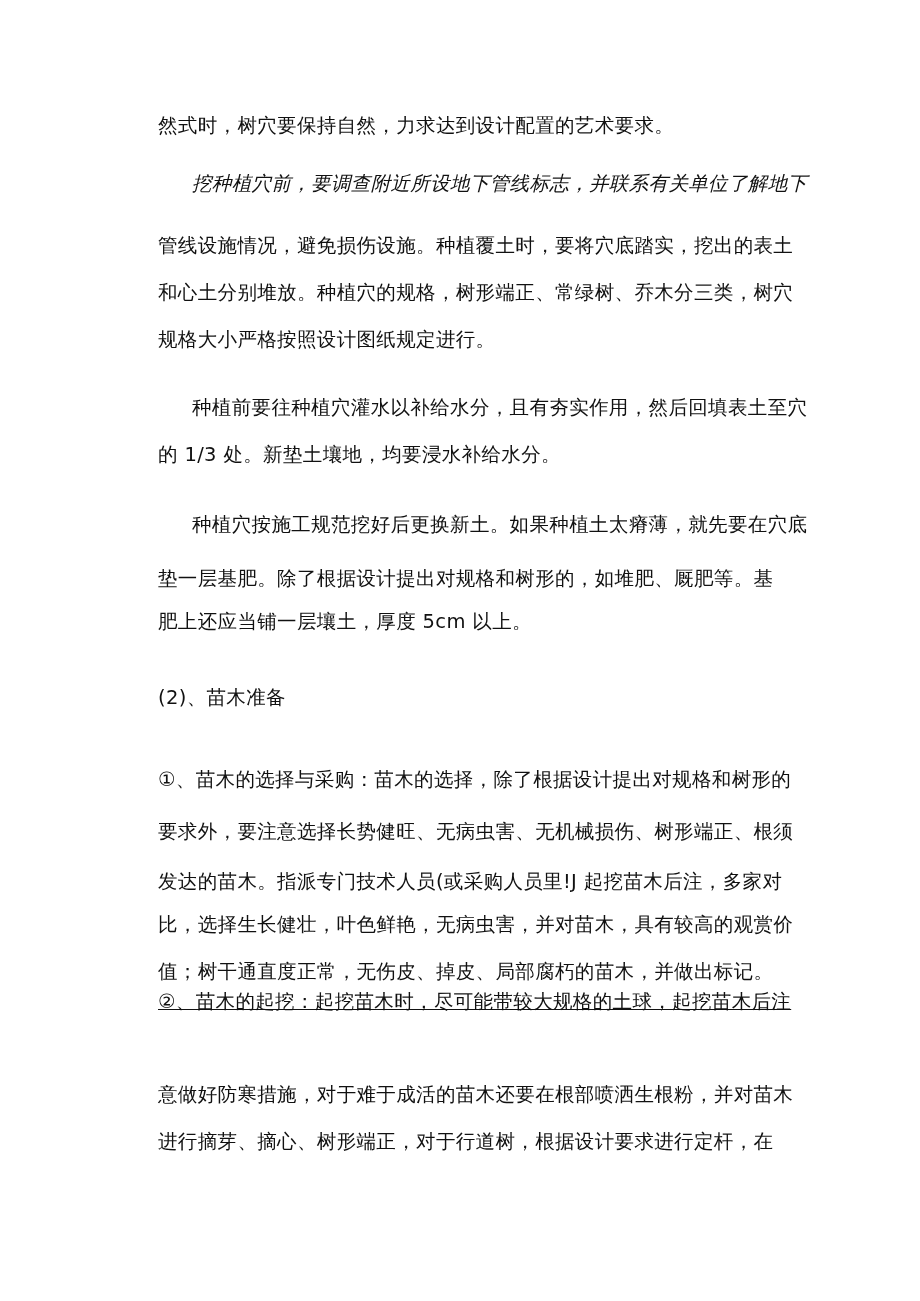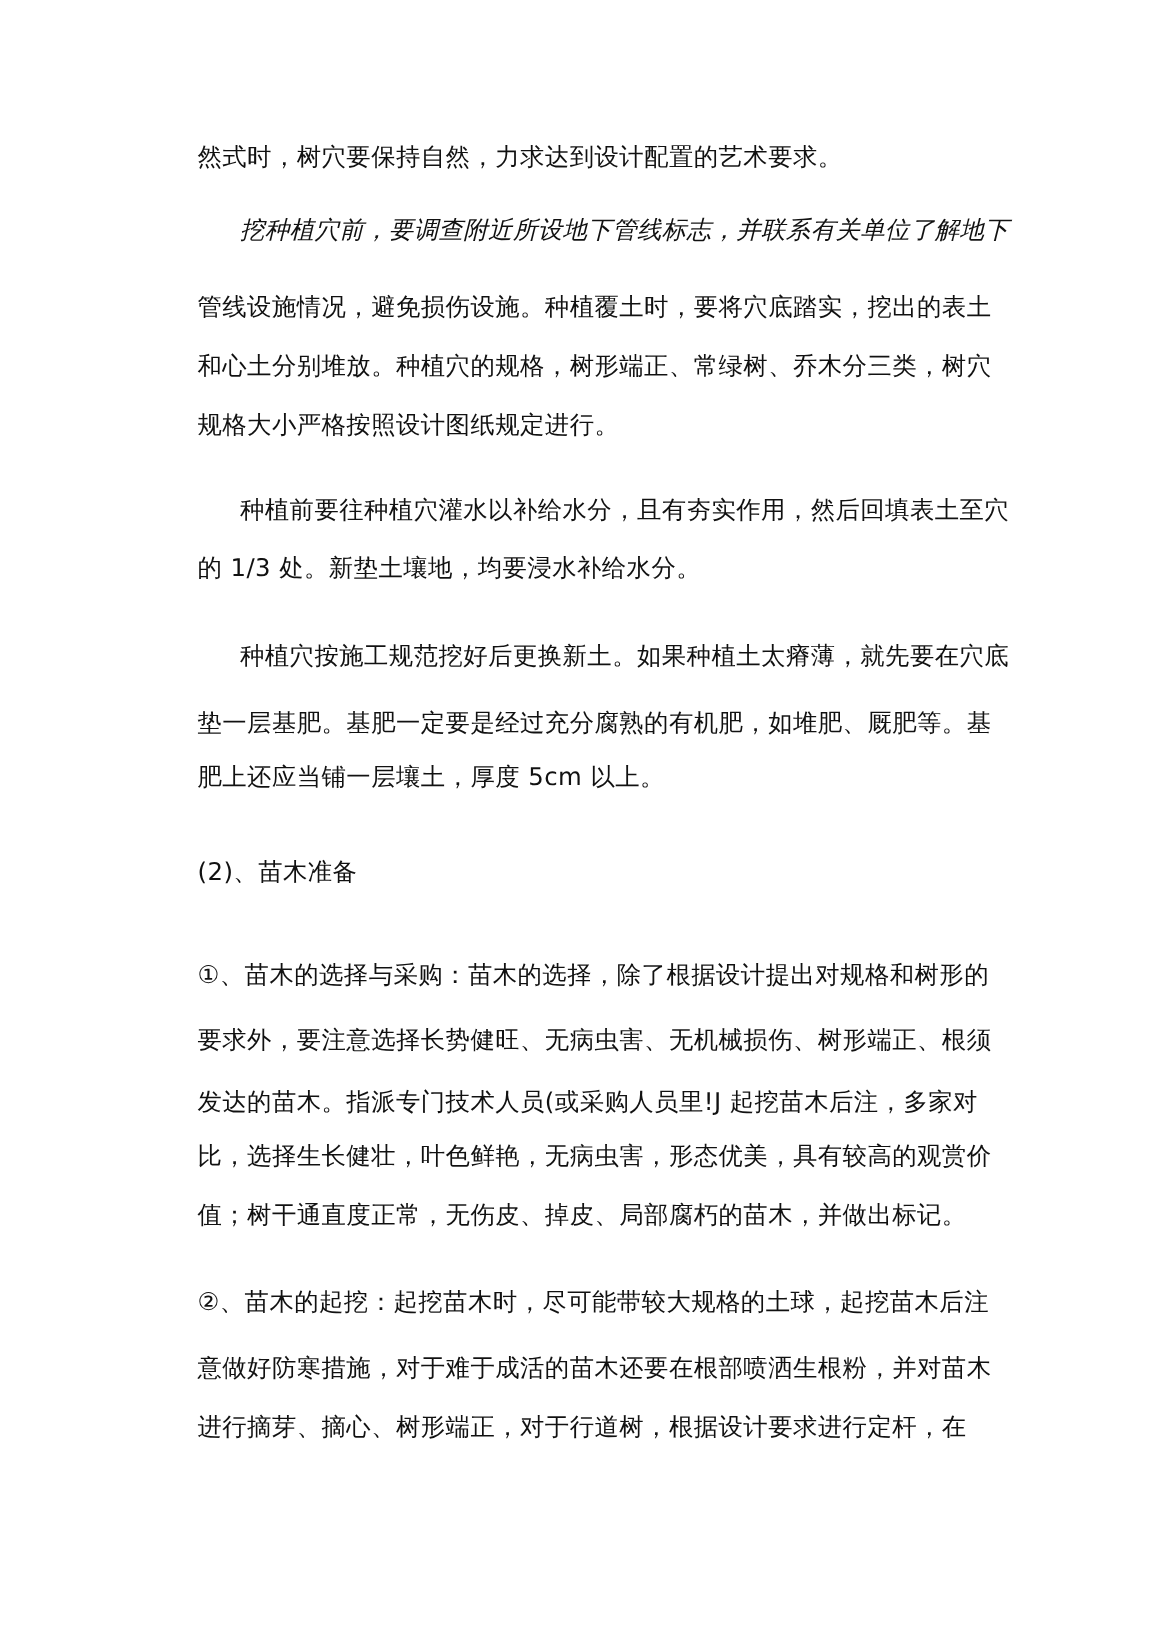--- a/index.html
+++ b/index.html
@@ -14,24 +14,24 @@
 
 <div id="page">
     <div class="line" style="top: 114px;">然式时，树穴要保持自然，力求达到设计配置的艺术要求。</div>
     <div class="line indent" style="top: 172px; font-style: italic;">挖种植穴前，要调查附近所设地下管线标志，并联系有关单位了解地下</div>
     <div class="line" style="top: 234px;">管线设施情况，避免损伤设施。种植覆土时，要将穴底踏实，挖出的表土</div>
     <div class="line" style="top: 281px;">和心土分别堆放。种植穴的规格，树形端正、常绿树、乔木分三类，树穴</div>
     <div class="line" style="top: 328px;">规格大小严格按照设计图纸规定进行。</div>
     <div class="line indent" style="top: 396px;">种植前要往种植穴灌水以补给水分，且有夯实作用，然后回填表土至穴</div>
     <div class="line" style="top: 443px;">的 1/3 处。新垫土壤地，均要浸水补给水分。</div>
     <div class="line indent" style="top: 513px;">种植穴按施工规范挖好后更换新土。如果种植土太瘠薄，就先要在穴底</div>
-    <div class="line" style="top: 567px;">垫一层基肥。基肥一定要是经过充分腐熟的有机肥，如堆肥、厩肥等。基</div>
+    <div class="line" style="top: 567px;">垫一层基肥。除了根据设计提出对规格和树形的，如堆肥、厩肥等。基</div>
     <div class="line" style="top: 610px; text-align: right;">肥上还应当铺一层壤土，厚度 5cm 以上。</div>
     <div class="line" style="top: 686px;">(2)、苗木准备</div>
     <div class="line" style="top: 768px;">①、苗木的选择与采购：苗木的选择，除了根据设计提出对规格和树形的</div>
     <div class="line" style="top: 820px;">要求外，要注意选择长势健旺、无病虫害、无机械损伤、树形端正、根须</div>
     <div class="line" style="top: 870px;">发达的苗木。指派专门技术人员(或采购人员里!J 起挖苗木后注，多家对</div>
-    <div class="line" style="top: 913px;">比，选择生长健壮，叶色鲜艳，无病虫害，形态优美，具有较高的观赏价</div>
+    <div class="line" style="top: 913px;">比，选择生长健壮，叶色鲜艳，无病虫害，并对苗木，具有较高的观赏价</div>
     <div class="line" style="top: 960px;">值；树干通直度正常，无伤皮、掉皮、局部腐朽的苗木，并做出标记。</div>
-    <div class="line" style="top: 1030px;">②、苗木的起挖：起挖苗木时，尽可能带较大规格的土球，起挖苗木后注</div>
+    <div class="line" style="top: 990px; text-decoration: underline;">②、苗木的起挖：起挖苗木时，尽可能带较大规格的土球，起挖苗木后注</div>
     <div class="line" style="top: 1083px;">意做好防寒措施，对于难于成活的苗木还要在根部喷洒生根粉，并对苗木</div>
     <div class="line" style="top: 1130px;">进行摘芽、摘心、树形端正，对于行道树，根据设计要求进行定杆，在</div>
   </div>
 
 </body></html>

